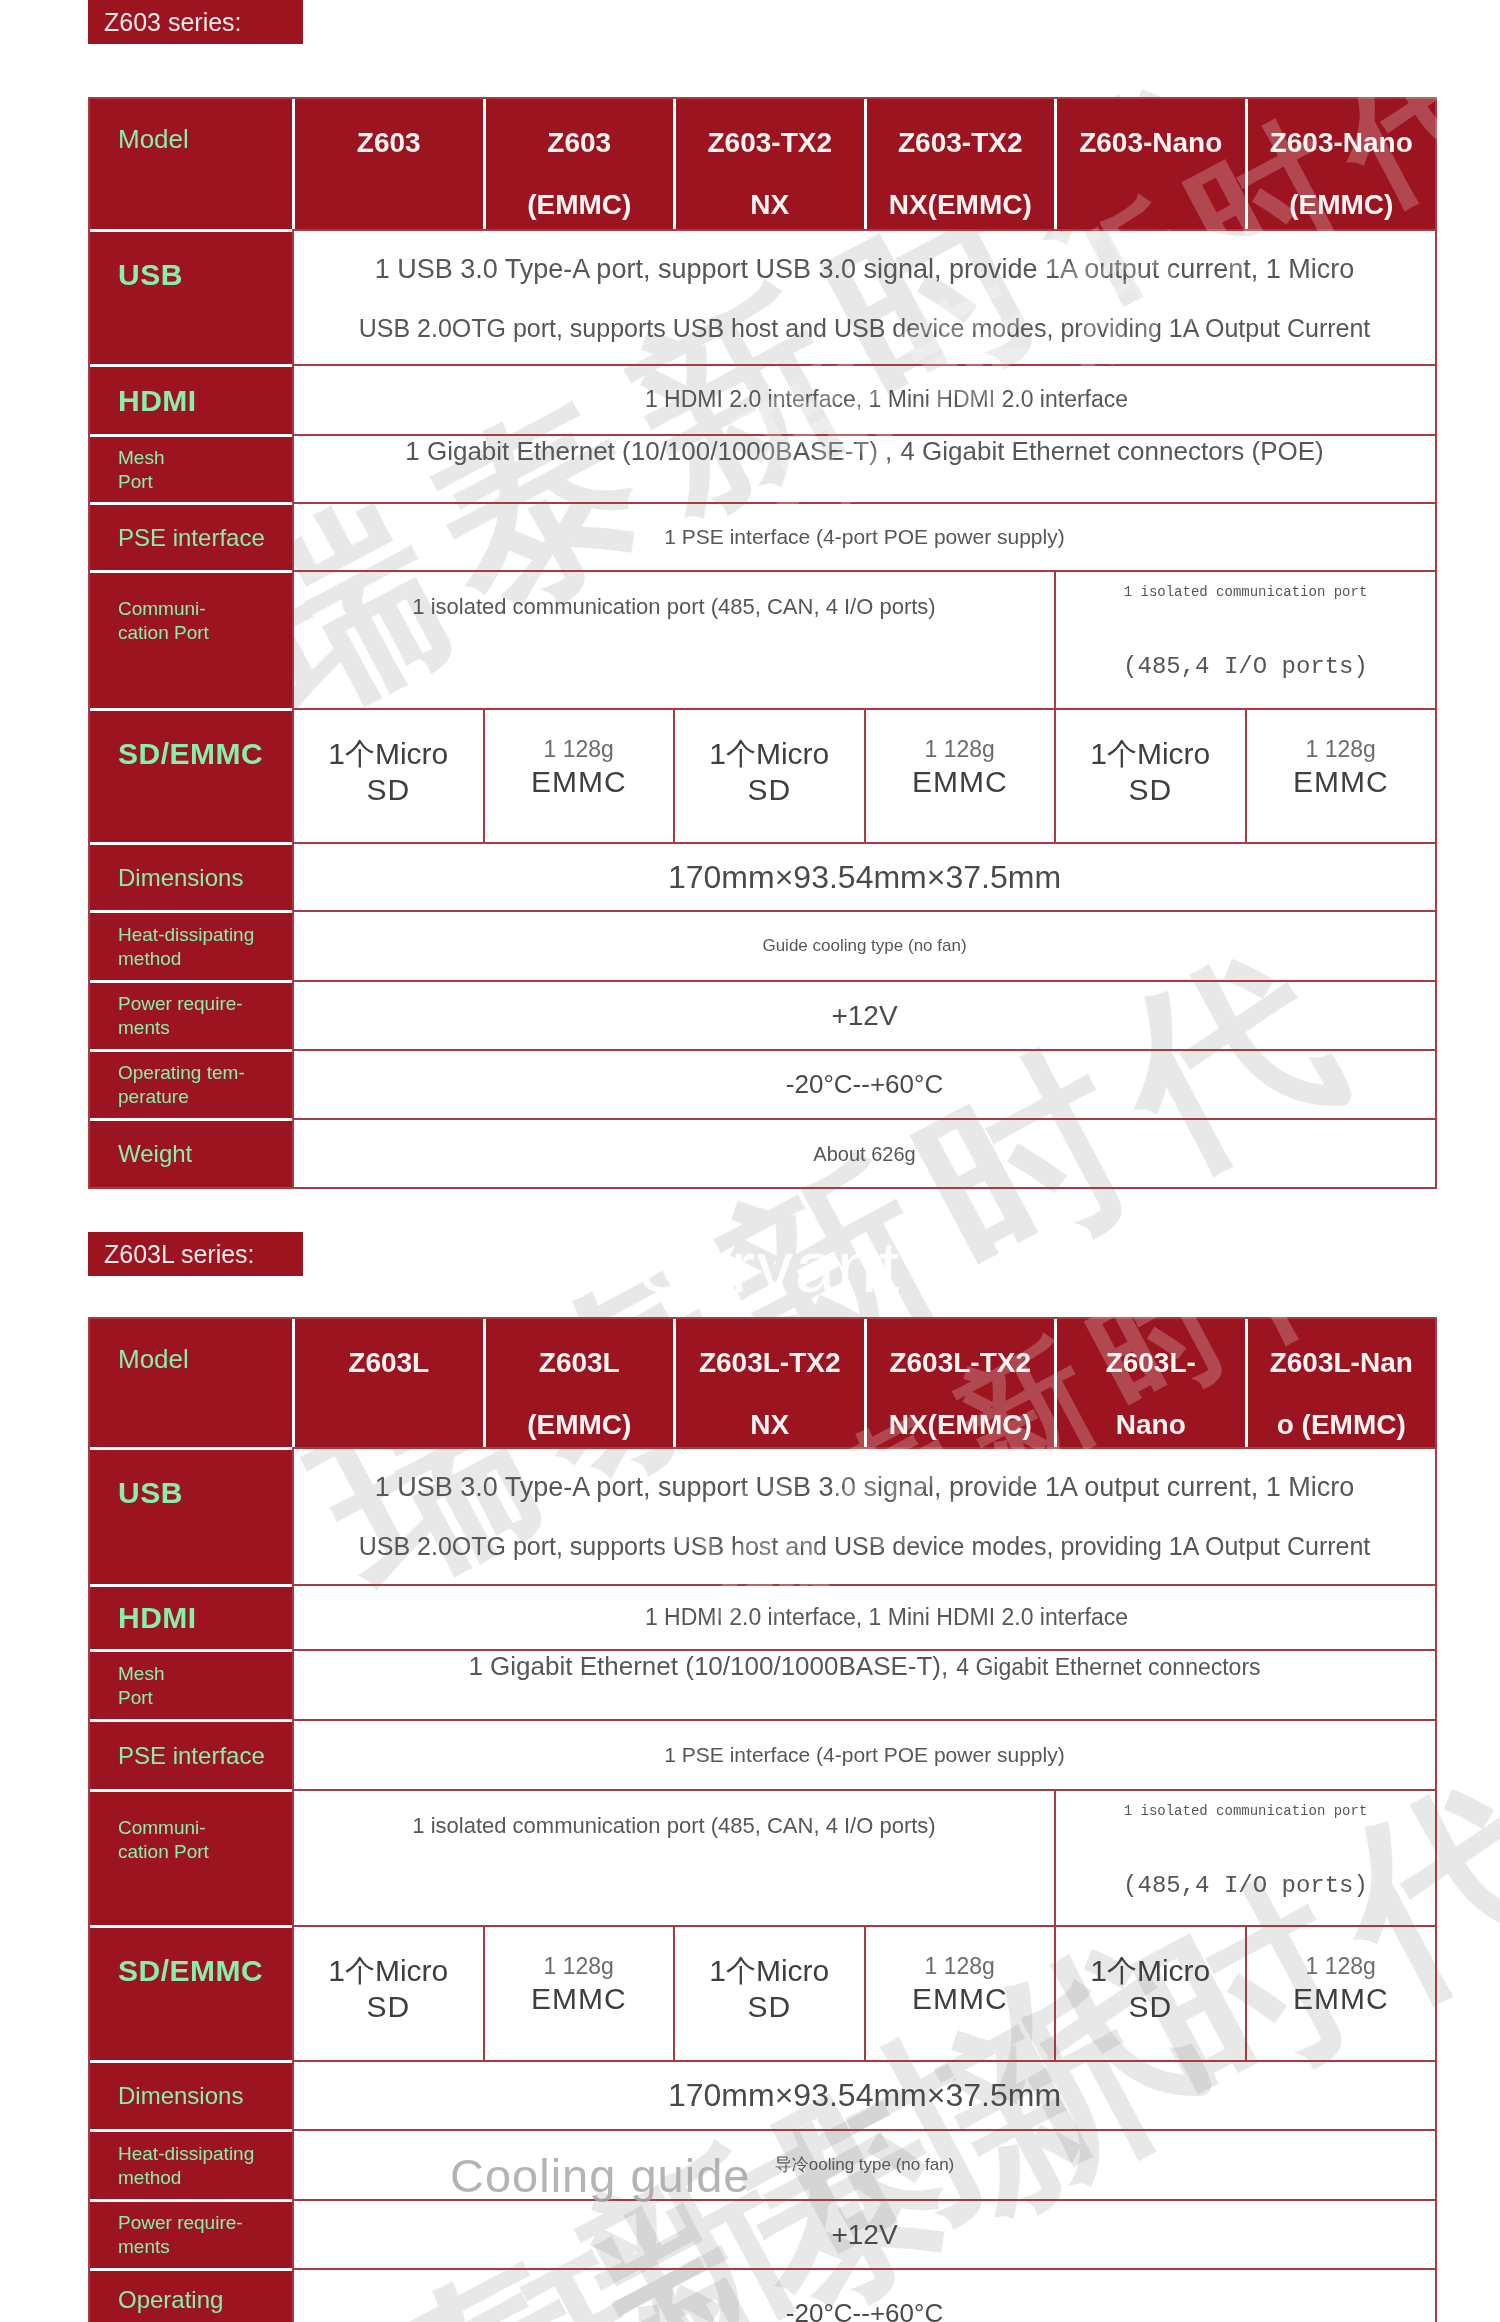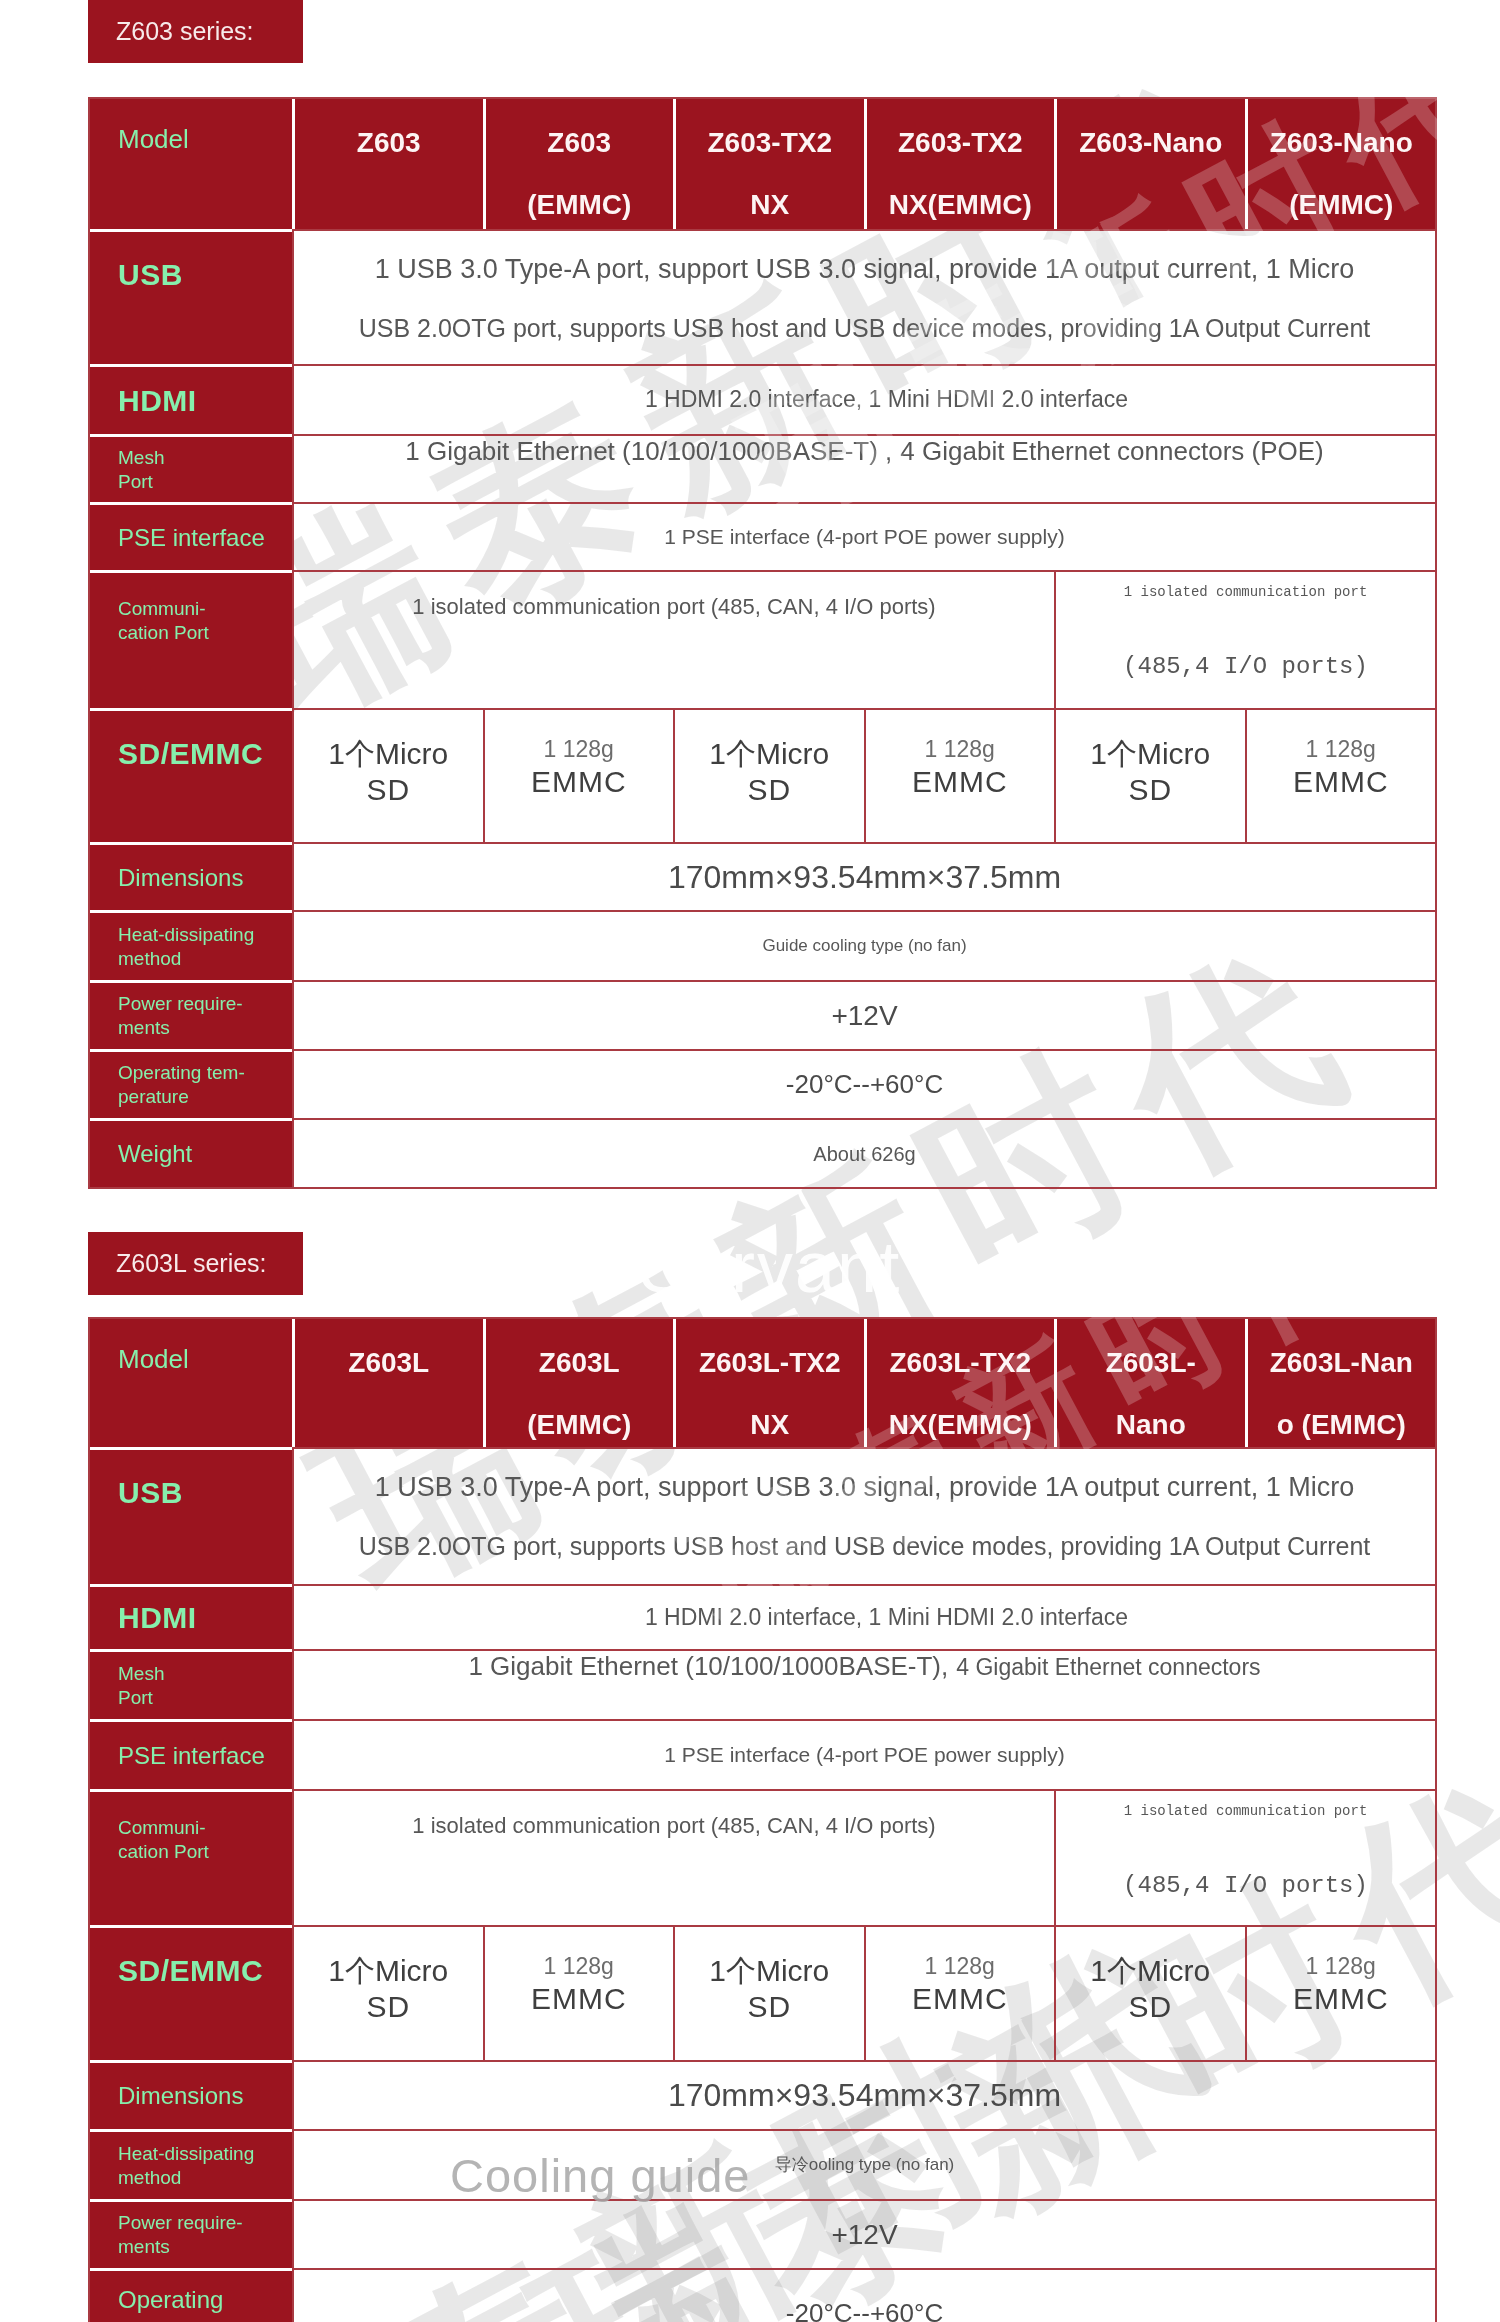--- a/index.html
+++ b/index.html
@@ -18,22 +18,22 @@
   .wm{position:absolute;white-space:nowrap;pointer-events:none;
       font-family:"DejaVu Sans",sans-serif;font-weight:bold;
       transform-origin:left center;line-height:1;}
   .wm.g{color:#6e6e6e;opacity:.15;font-size:200px;letter-spacing:26px;transform:rotate(-28deg);z-index:0;}
   .wm.w{color:#ffffff;opacity:.22;font-size:145px;letter-spacing:22px;transform:rotate(-28deg);z-index:2;}
   .servant{position:absolute;z-index:4;display:flex;gap:95px;color:#fff;opacity:.95;
       font-size:72px;font-weight:400;letter-spacing:2px;pointer-events:none;}
   .cooling-ov{position:absolute;z-index:4;color:#a7a7a7;opacity:.85;font-size:47px;
       letter-spacing:1px;pointer-events:none;}
   
-  .badge{position:absolute;left:88px;width:215px;height:63px;background:var(--dr);
-      color:#f7eaea;font-size:25px;display:flex;align-items:center;padding-left:28px;
+  .badge{position:absolute;left:88px;width:215px;height:44px;background:var(--dr);
+      color:#f7eaea;font-size:25px;display:flex;align-items:center;padding-left:16px;
       box-sizing:border-box;z-index:1;}
   
   .tbl{position:absolute;left:88px;width:1349px;display:grid;
       grid-template-columns:202px repeat(6,1fr);
       border:2px solid var(--ln);box-sizing:border-box;z-index:1;background:transparent;}
   #t1{top:97px;grid-template-rows:130px 135px 70px 68px 68px 138px 134px 68px 70px 69px 69px 69px;}
   #t2{top:1317px;grid-template-rows:128px 137px 65px 70px 70px 136px 135px 69px 70px 69px 90px;}
   .lab{background:var(--dr);color:#86efac;display:flex;flex-direction:column;
       justify-content:center;padding-left:28px;box-sizing:border-box;
       border-top:3px solid #fff;line-height:1.25;}

